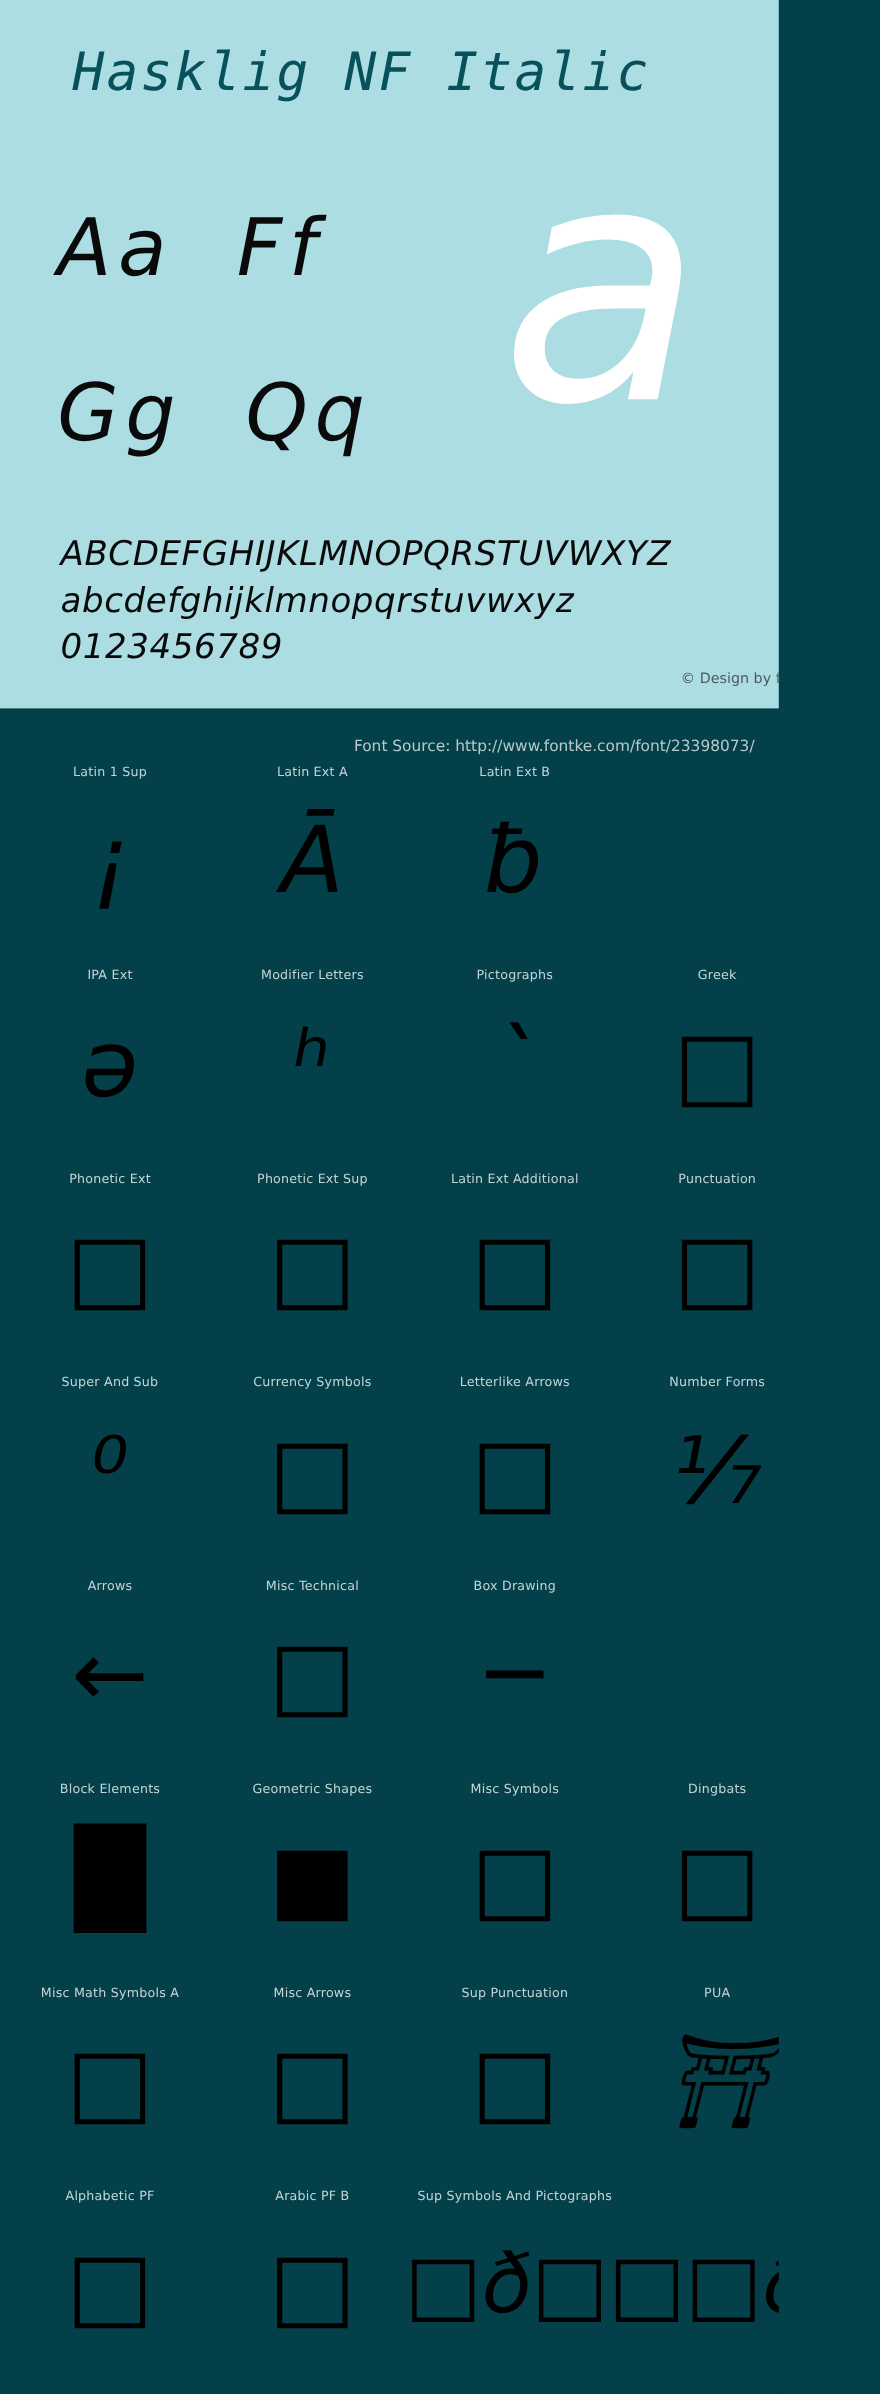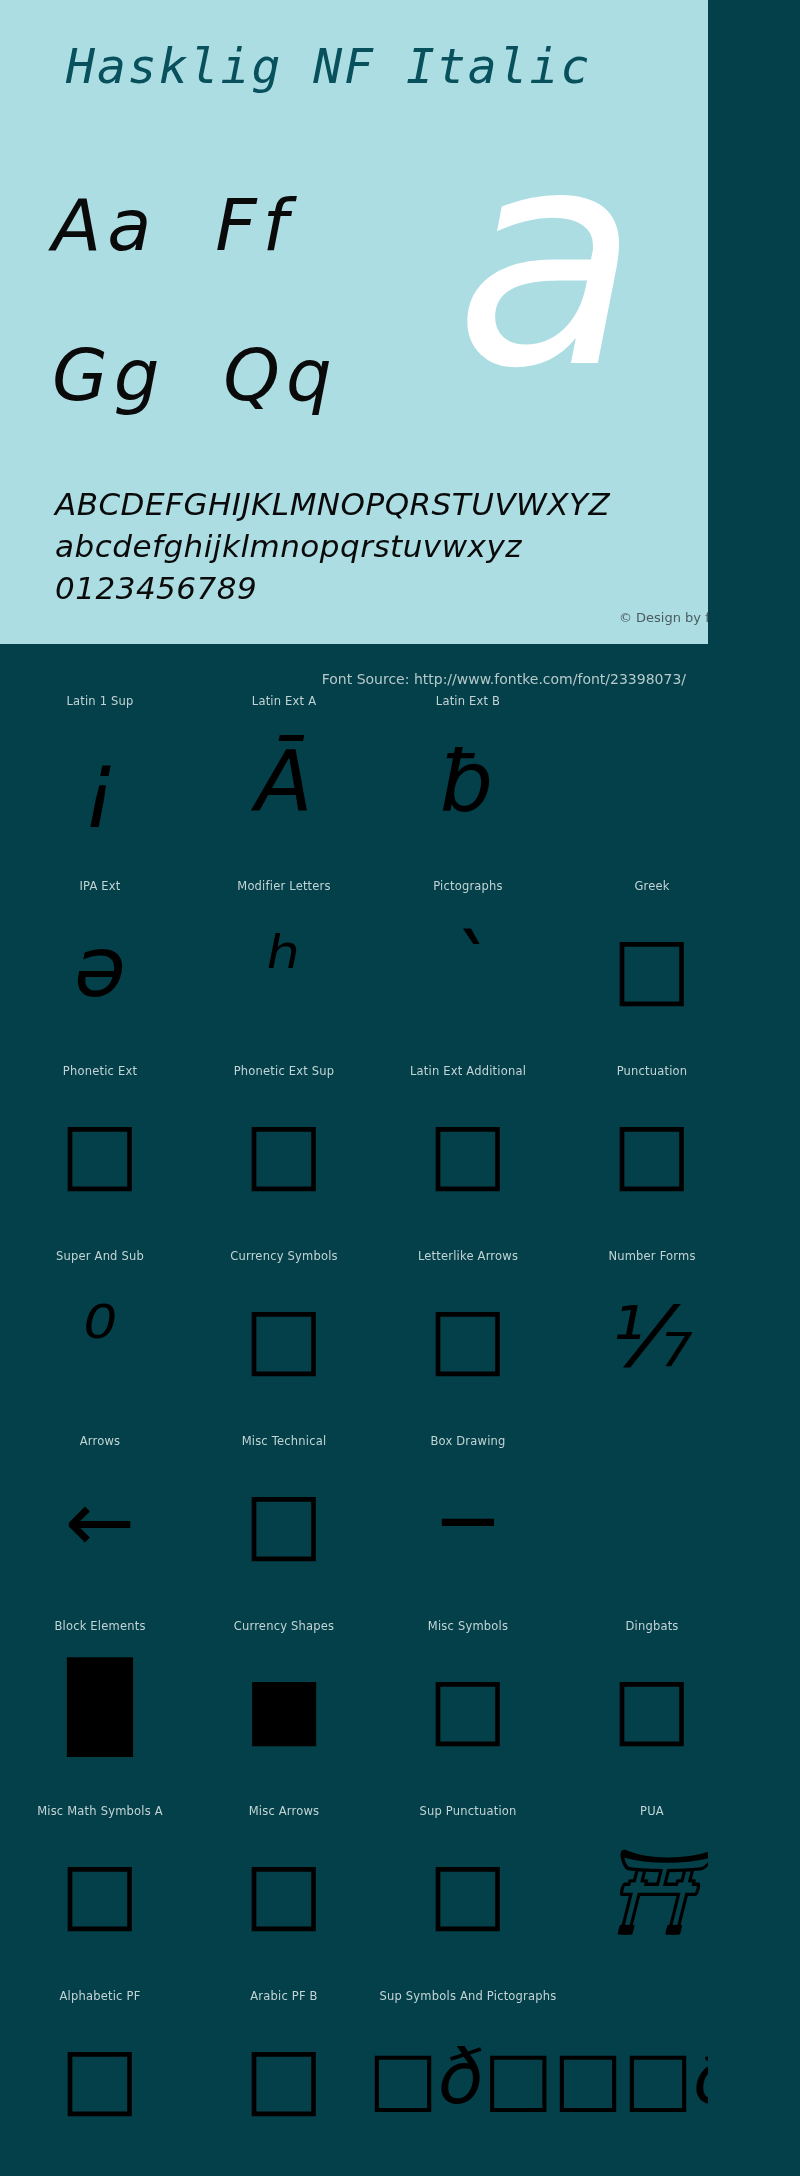--- a/index.html
+++ b/index.html
@@ -246,21 +246,21 @@
           <div class="block-label">Box Drawing</div>
           <div class="block-glyph">─</div>
         </div>
       </div>
       <div class="row">
         <div class="cell">
           <div class="block-label">Block Elements</div>
           <div class="block-glyph">█</div>
         </div>
         <div class="cell">
-          <div class="block-label">Currency Shapes</div>
+          <div class="block-label">Geometric Shapes</div>
           <div class="block-glyph">■</div>
         </div>
         <div class="cell">
           <div class="block-label">Misc Symbols</div>
           <div class="block-glyph">□</div>
         </div>
         <div class="cell">
           <div class="block-label">Dingbats</div>
           <div class="block-glyph">□</div>
         </div>

